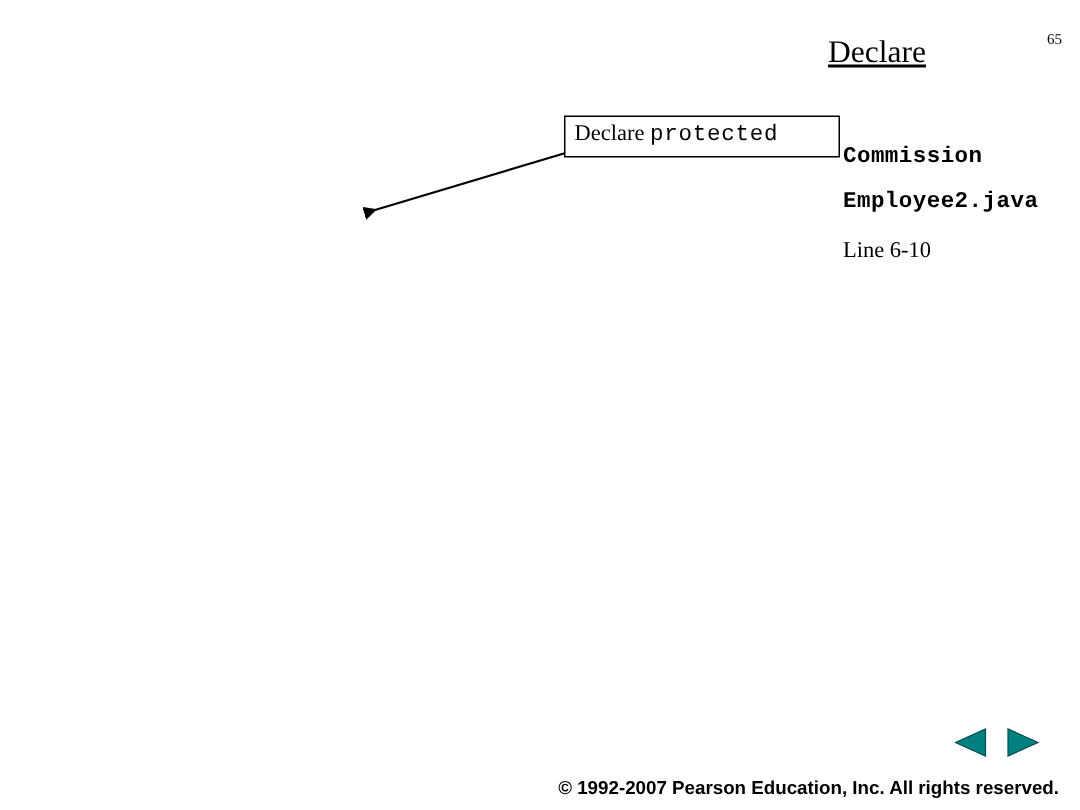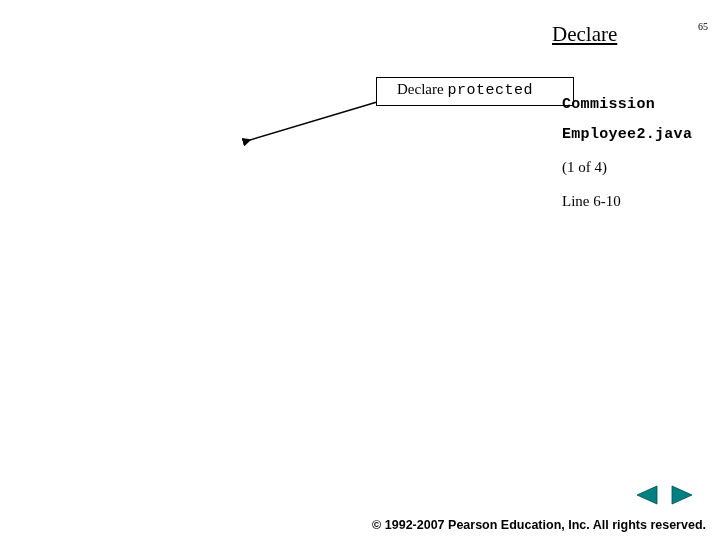--- a/index.html
+++ b/index.html
@@ -25,21 +25,21 @@
     top: 22px;
     left: 552px;
     font-size: 21px;
     text-decoration: underline;
   }
   .callout-box {
     position: absolute;
     top: 77px;
     left: 376px;
     width: 170px;
-    padding: 3px 6px 6px 20px;
+    padding: 3px 6px 6px 6px;
     border: 1px solid #000;
     background: #fff;
     line-height: 1.15;
     font-size: 15px;
   }
   .mono {
     font-family: "Courier New", Courier, monospace;
     letter-spacing: 0.5px;
   }
   .right-col {
@@ -104,21 +104,20 @@
   <line x1="132" y1="2" x2="5" y2="40" stroke="#000" stroke-width="1.4" marker-end="url(#arrowhead)"></line>
 </svg>
 
 <div class="callout-box">
   <span>Declare </span><span class="mono">protected</span><br>
 </div>
 
 <div class="right-col">
   <div class="file">Commission</div>
   <div class="file" style="margin-top:10px;">Employee2.java</div>
-  <div class="sub">(1 of 4)</div>
   <div class="line">Line 6-10</div>
 </div>
 
 <div class="nav-btn nav-prev" title="previous">
   <svg viewBox="0 0 26 22">
     <polygon points="23,2 23,20 3,11" fill="#008080" stroke="#004d4d" stroke-width="0.8"></polygon>
   </svg>
 </div>
 <div class="nav-btn nav-next" title="next">
   <svg viewBox="0 0 26 22">

